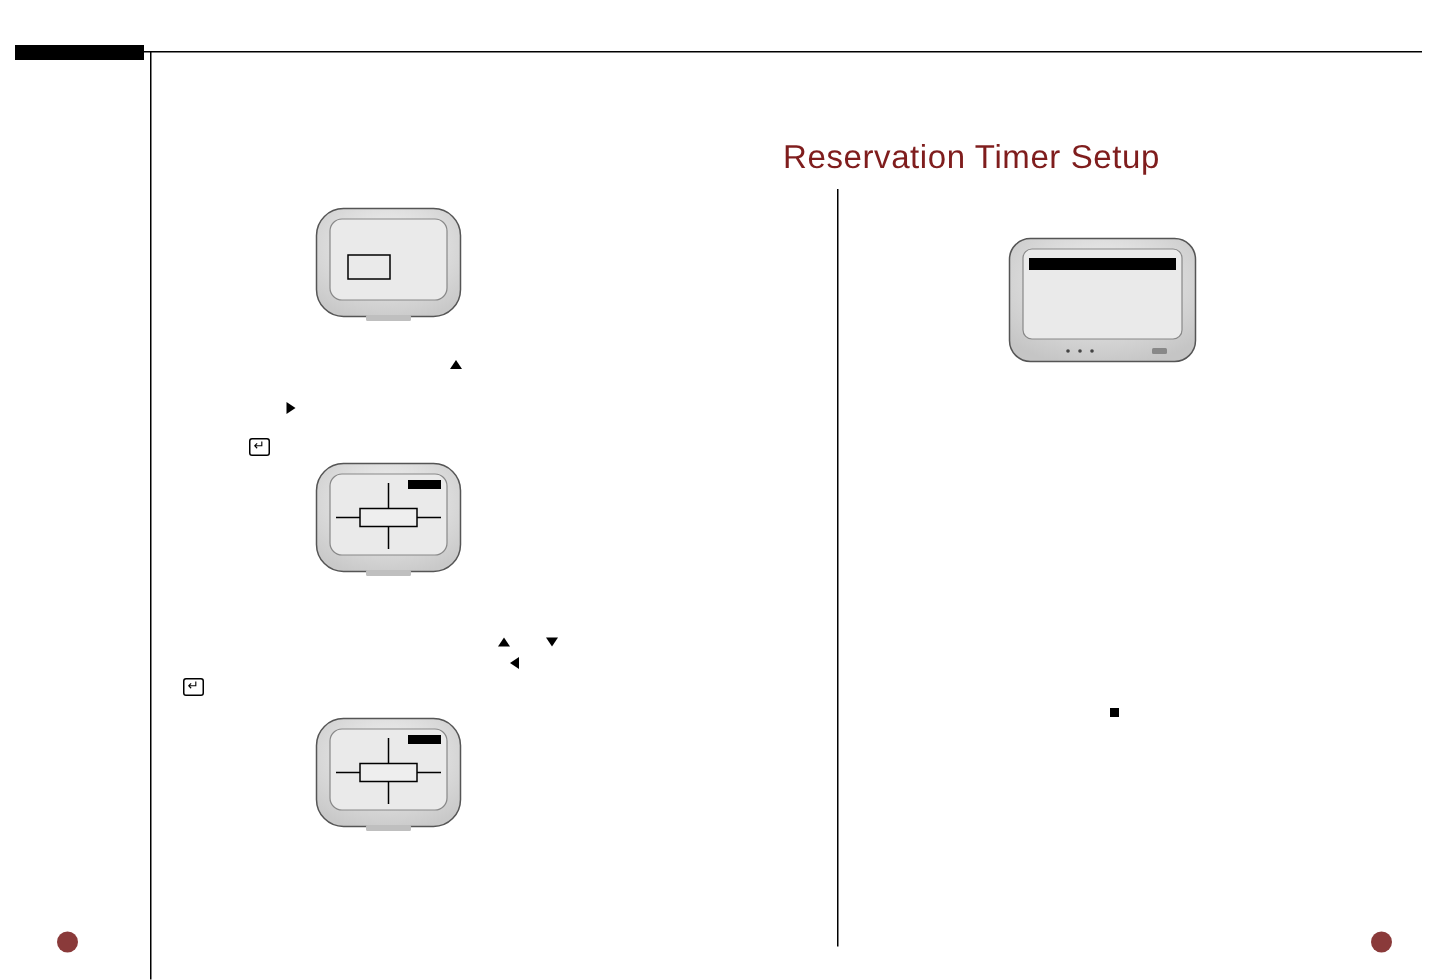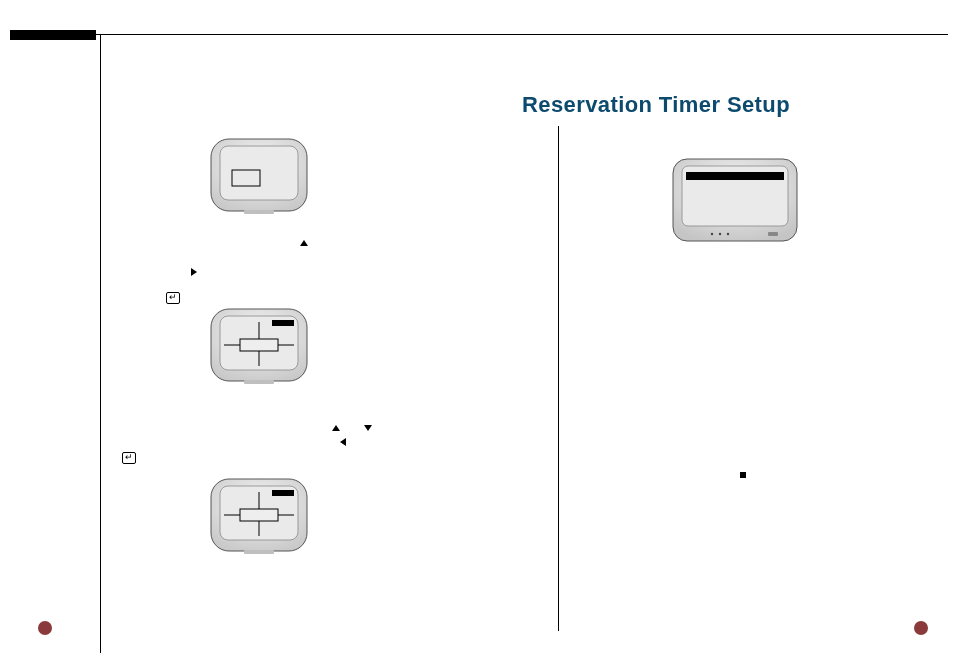--- a/index.html
+++ b/index.html
@@ -41,23 +41,23 @@
     left: 558px;
     width: 1px;
     height: 505px;
     background: #000;
   }
   .heading {
     position: absolute;
     top: 92px;
     left: 522px;
     font-size: 22px;
-    font-weight: bold;
+    font-weight: normal;
     letter-spacing: 0.4px;
-    color: #0c4a6e;
+    color: #7f1d1d;
   }
   .tv {
     position: absolute;
     width: 98px;
     height: 78px;
   }
   .tv svg { display: block; }
   .tv1 { top: 138px; left: 210px; }
   .tv2 { top: 308px; left: 210px; }
   .tv3 { top: 478px; left: 210px; }

